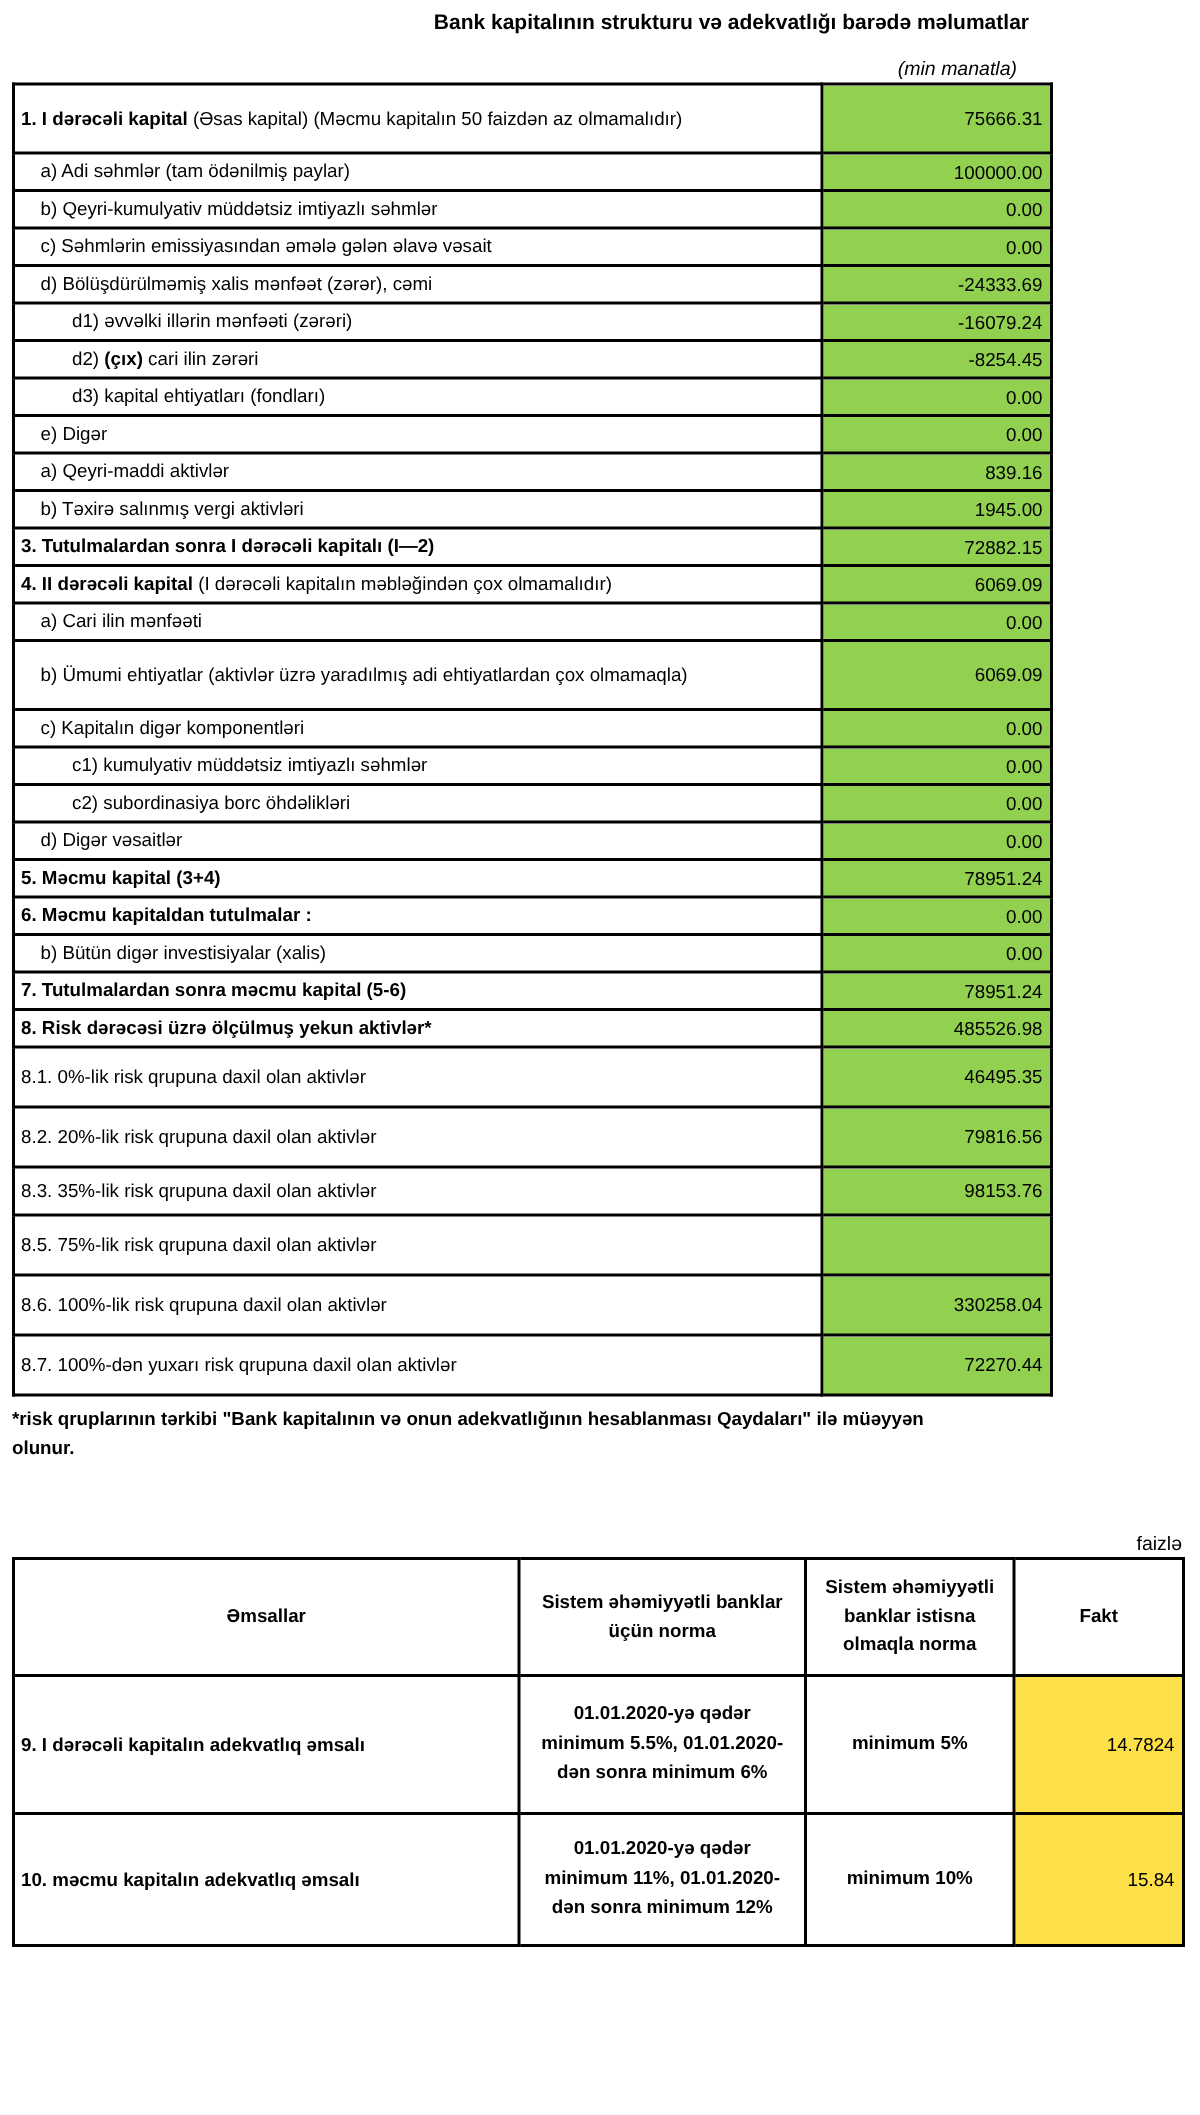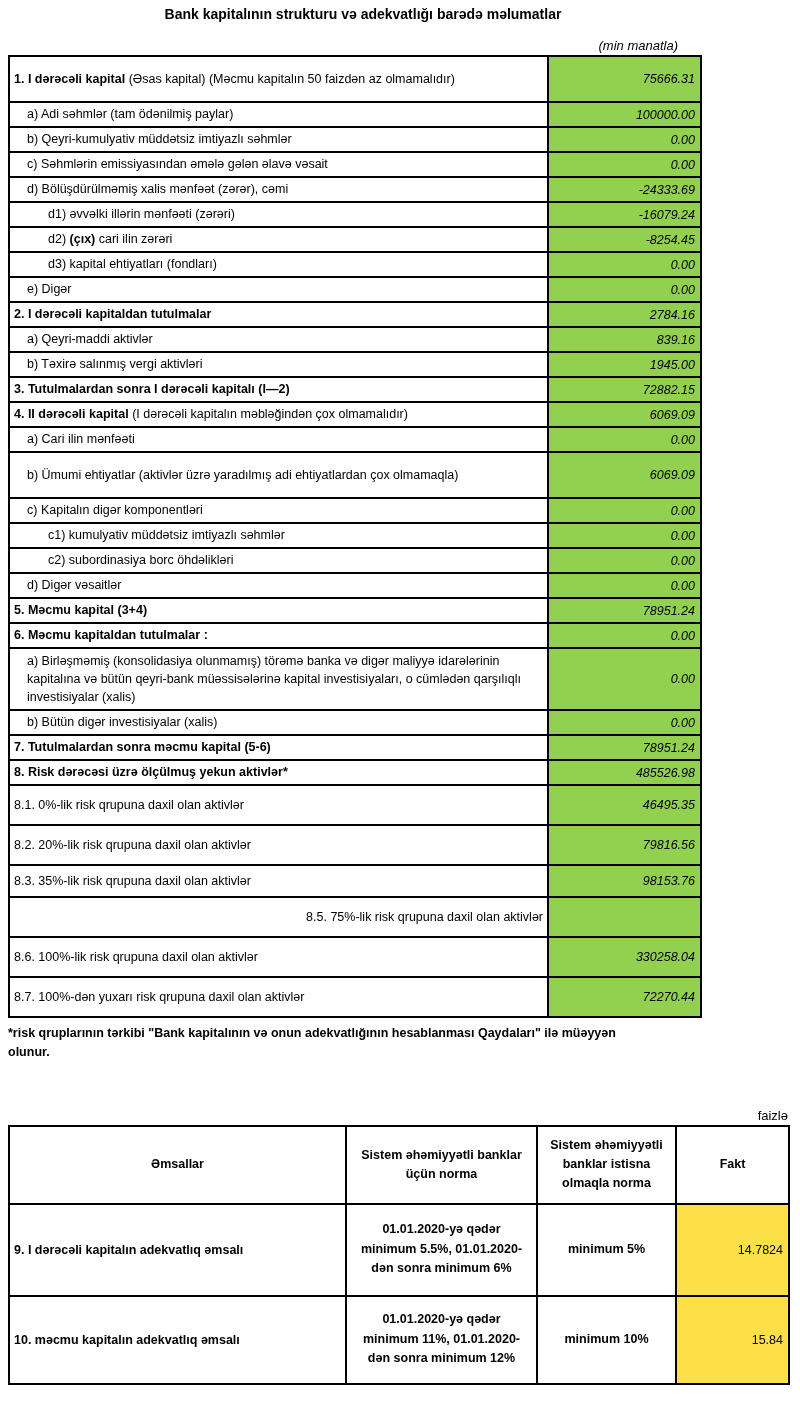--- a/index.html
+++ b/index.html
@@ -1,26 +1,26 @@
 <!DOCTYPE html>
 <html><head>
 <meta charset="utf-8">
 <style>
   html,body{margin:0;padding:0;background:#fff;}
   body{width:800px;height:1410px;overflow:hidden;color:#000;
        font-family:"Liberation Sans",sans-serif;}
-  .title{width:686px;text-align:center;font-weight:bold;font-size:14px;padding-top:6px;padding-left:20px;}
+  .title{width:686px;text-align:right;font-weight:bold;font-size:14px;padding-top:6px;}
   .note-top{width:670px;margin-left:8px;margin-top:16px;text-align:right;
             font-style:italic;font-size:13px;margin-bottom:2px;}
   table{border-collapse:collapse;table-layout:fixed;}
   td,th{border:2px solid #000;overflow:hidden;}
   .t1{margin-left:8px;width:670px;}
   .t1 .lbl{width:529px;font-size:12.5px;padding:1px 4px;vertical-align:middle;line-height:1.45;}
   .t1 .val{width:141px;background:#92d050;text-align:right;font-size:12.5px;
-           padding:1px 5px;vertical-align:middle;font-style:italic;}
+           padding:1px 5px;vertical-align:middle;}
   .ind1{padding-left:17px !important;}
   .ind2{padding-left:38px !important;}
   .seg-b{font-weight:bold;}
   .footnote{width:648px;margin:6px 0 0 8px;font-weight:bold;font-size:12.5px;line-height:1.5;}
   .note-bottom{width:780px;margin-left:8px;margin-top:46px;text-align:right;
                font-size:13px;margin-bottom:2px;}
   .t2{margin-left:8px;width:780px;}
   .t2 th{font-size:12.5px;font-weight:bold;text-align:center;vertical-align:middle;
          padding:2px 4px;line-height:1.5;}
   .t2 .lbl2{font-size:12.5px;font-weight:bold;text-align:left;vertical-align:middle;
@@ -72,24 +72,20 @@
         </tr>
         <tr style="height: 25px;">
           <td class="lbl ind2"><span class="seg-r">d3) kapital ehtiyatları (fondları)</span></td>
           <td class="val">0.00</td>
         </tr>
         <tr style="height: 25px;">
           <td class="lbl ind1"><span class="seg-r">e) Digər</span></td>
           <td class="val">0.00</td>
         </tr>
         <tr style="height: 25px;">
-          <td class="lbl"><span class="seg-b">2. I dərəcəli kapitaldan  tutulmalar</span></td>
-          <td class="val">2784.16</td>
-        </tr>
-        <tr style="height: 25px;">
           <td class="lbl ind1"><span class="seg-r">a) Qeyri-maddi aktivlər</span></td>
           <td class="val">839.16</td>
         </tr>
         <tr style="height: 25px;">
           <td class="lbl ind1"><span class="seg-r">b) Təxirə salınmış vergi aktivləri</span></td>
           <td class="val">1945.00</td>
         </tr>
         <tr style="height: 25px;">
           <td class="lbl"><span class="seg-b">3. Tutulmalardan  sonra I dərəcəli kapitalı (I—2)</span></td>
           <td class="val">72882.15</td>
@@ -123,24 +119,20 @@
           <td class="val">0.00</td>
         </tr>
         <tr style="height: 25px; margin-top: 48px;">
           <td class="lbl"><span class="seg-b">5. Məcmu kapital (3+4)</span></td>
           <td class="val">78951.24</td>
         </tr>
         <tr style="height: 25px;">
           <td class="lbl"><span class="seg-b">6. Məcmu kapitaldan tutulmalar :</span></td>
           <td class="val">0.00</td>
         </tr>
-        <tr style="height: 62px;">
-          <td class="lbl ind1"><span class="seg-r">a)   Birləşməmiş (konsolidasiya olunmamış) törəmə banka və digər maliyyə idarələrinin kapitalına və bütün qeyri-bank müəssisələrinə kapital investisiyaları, o cümlədən qarşılıqlı investisiyalar (xalis)</span></td>
-          <td class="val">0.00</td>
-        </tr>
         <tr style="height: 25px;">
           <td class="lbl ind1"><span class="seg-r">b)    Bütün digər investisiyalar (xalis)</span></td>
           <td class="val">0.00</td>
         </tr>
         <tr style="height: 25px;">
           <td class="lbl"><span class="seg-b">7. Tutulmalardan  sonra məcmu kapital (5-6)</span></td>
           <td class="val">78951.24</td>
         </tr>
         <tr style="height: 25px;">
           <td class="lbl"><span class="seg-b">8. Risk dərəcəsi üzrə ölçülmuş  yekun aktivlər*</span></td>
@@ -151,21 +143,21 @@
           <td class="val">46495.35</td>
         </tr>
         <tr style="height: 40px;">
           <td class="lbl"><span class="seg-r">8.2. 20%-lik risk qrupuna daxil olan aktivlər</span></td>
           <td class="val">79816.56</td>
         </tr>
         <tr style="height: 32px;">
           <td class="lbl"><span class="seg-r">8.3. 35%-lik risk qrupuna daxil olan aktivlər</span></td>
           <td class="val">98153.76</td>
         </tr>
-        <tr style="height: 40px; text-align: right;">
+        <tr style="height: 40px;">
           <td class="lbl"><span class="seg-r">8.5.  75%-lik risk qrupuna daxil olan aktivlər</span></td>
           <td class="val"></td>
         </tr>
         <tr style="height: 40px;">
           <td class="lbl"><span class="seg-r">8.6.  100%-lik risk qrupuna daxil olan aktivlər</span></td>
           <td class="val">330258.04</td>
         </tr>
         <tr style="height: 40px;">
           <td class="lbl"><span class="seg-r">8.7. 100%-dən yuxarı risk qrupuna daxil olan aktivlər</span></td>
           <td class="val">72270.44</td>

